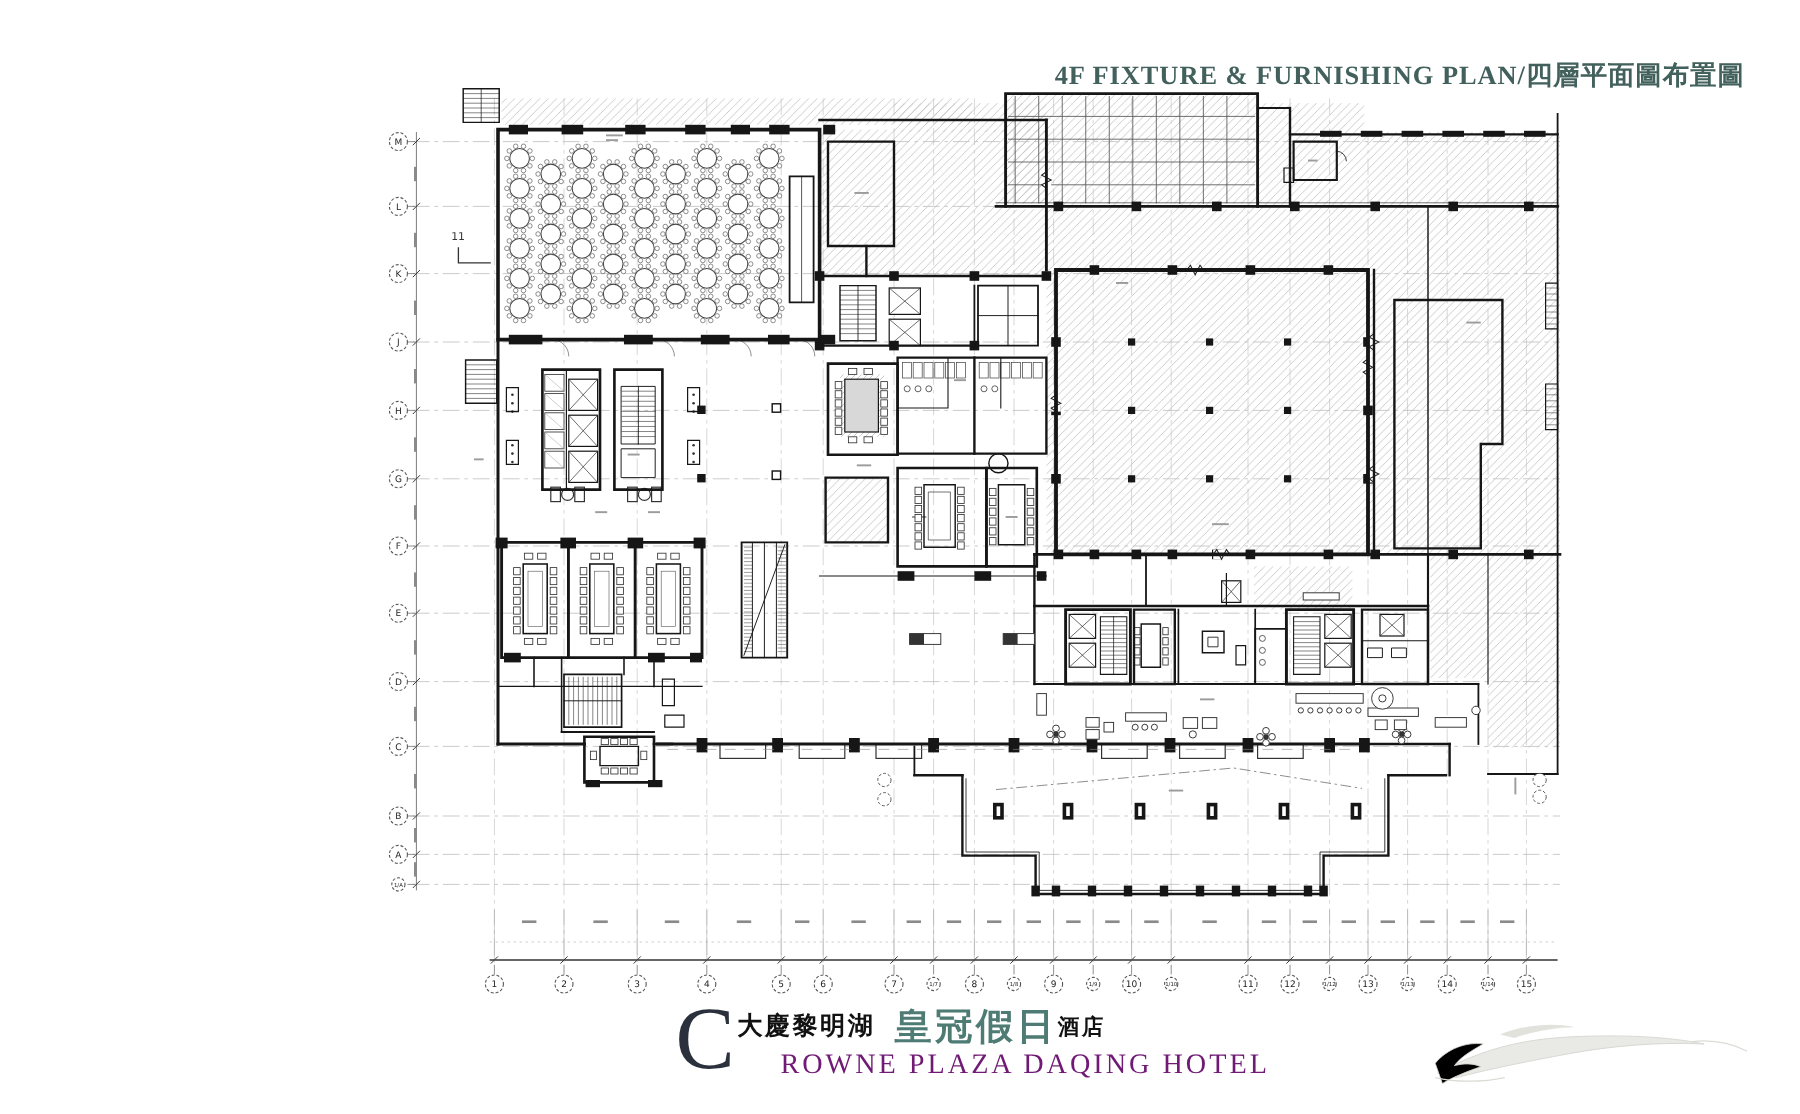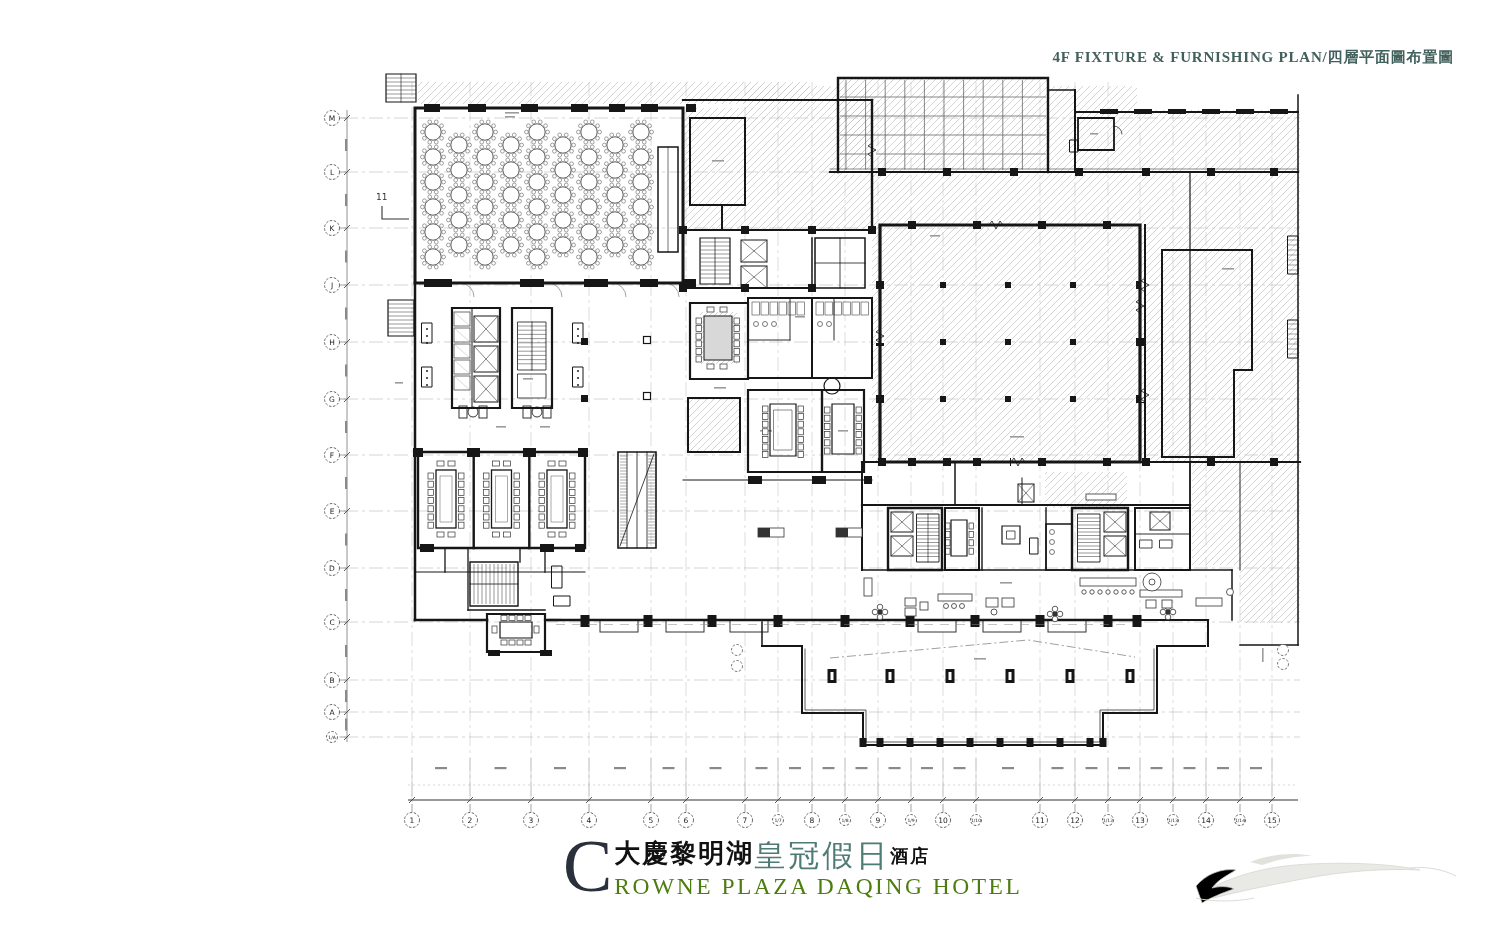--- a/index.html
+++ b/index.html
@@ -1,36 +1,36 @@
 <!DOCTYPE html>
 <html><head>
 <meta charset="utf-8">
 <style>
   html,body{margin:0;padding:0;background:#ffffff;}
   body{width:1500px;height:928px;position:relative;overflow:hidden;
        font-family:"Liberation Sans",sans-serif;}
   .sheet-title{
     position:absolute;top:48px;right:46px;
     font-family:"Liberation Serif",serif;
-    font-size:15px;font-weight:600;letter-spacing:0.8px;
+    font-size:22px;font-weight:600;letter-spacing:0.8px;
     color:#42605c;white-space:nowrap;
   }
   .logo{position:absolute;left:563px;top:836px;display:flex;align-items:flex-start;}
   .logo-c{
     font-family:"Liberation Serif",serif;font-size:74px;line-height:0.82;
     color:#2a313c;margin-right:2px;font-weight:400;
   }
   .logo-text{display:flex;flex-direction:column;margin-top:4px;}
   .logo-cn{white-space:nowrap;line-height:1;}
-  .logo-cn .pfx{font-size:26px;font-weight:bold;color:#111;vertical-align:6px;letter-spacing:2px;}
-  .logo-cn .brand{font-size:31px;font-weight:normal;color:#4e7b74;letter-spacing:3px;vertical-align:2px;}
+  .logo-cn .pfx{font-size:21px;font-weight:bold;color:#111;vertical-align:6px;letter-spacing:2px;}
+  .logo-cn .brand{font-size:31px;font-weight:bold;color:#4e7b74;letter-spacing:3px;vertical-align:2px;margin-left:16px;}
   .logo-cn .sfx{font-size:18px;font-weight:bold;color:#111;vertical-align:6px;letter-spacing:2px;margin-top:24px;}
   .logo-en{
-    font-family:"Liberation Serif",serif;font-size:23.5px;color:#4d7c0f;
-    letter-spacing:2.5px;margin-top:2px;white-space:nowrap;
+    font-family:"Liberation Serif",serif;font-size:23.5px;color:#701a75;
+    letter-spacing:2.5px;margin-top:2px;white-space:nowrap;margin-left:36px;
   }
   svg#plan{position:absolute;left:0;top:0;}
   svg text{font-family:"DejaVu Sans",sans-serif;}
 </style>
 </head>
 <body>
 
 <div class="sheet-title">4F FIXTURE &amp; FURNISHING PLAN/四層平面圖布置圖</div>
 
 <svg id="plan" width="1500" height="928" viewBox="0 0 1500 928">

